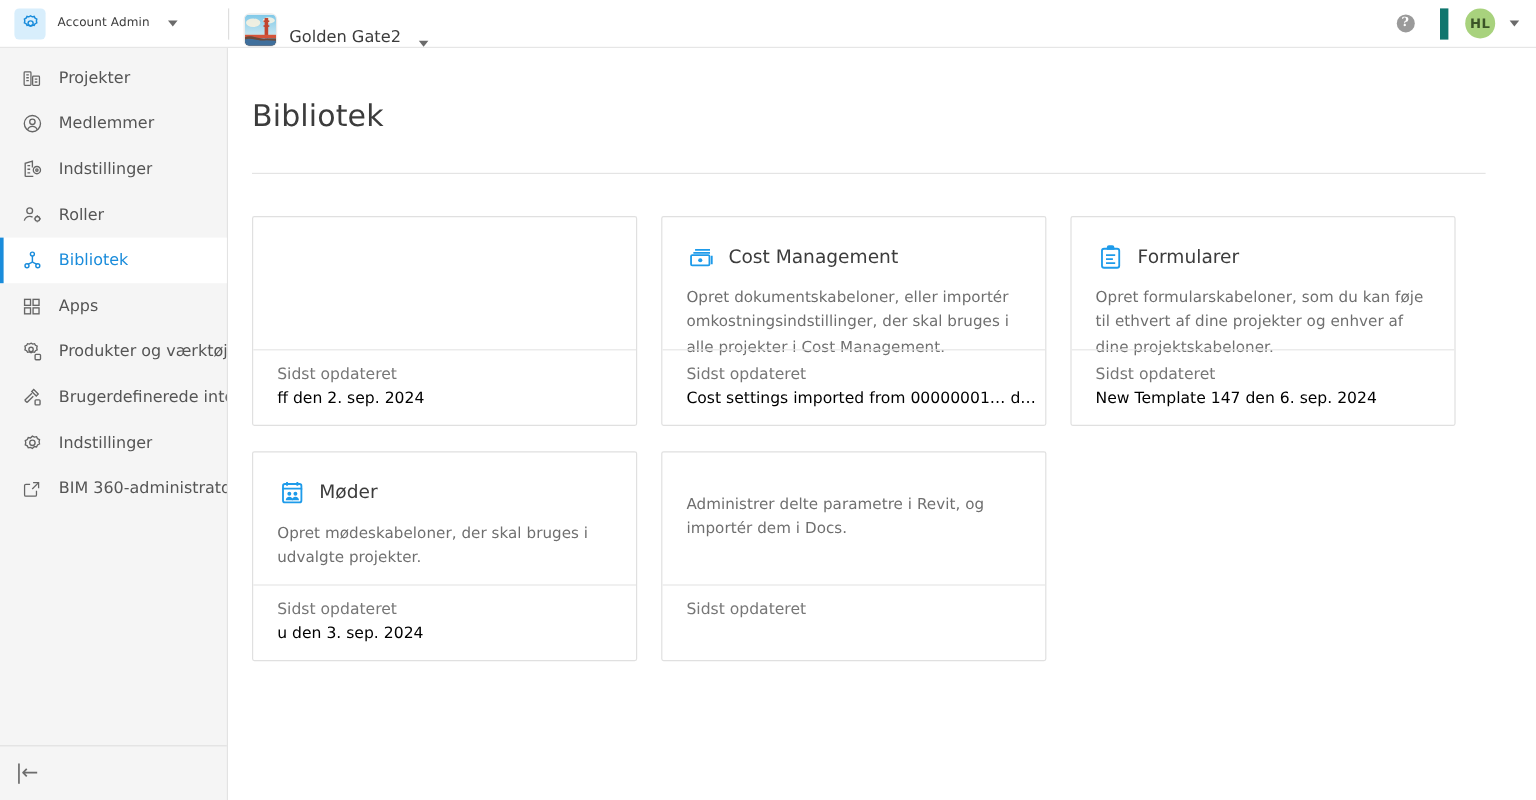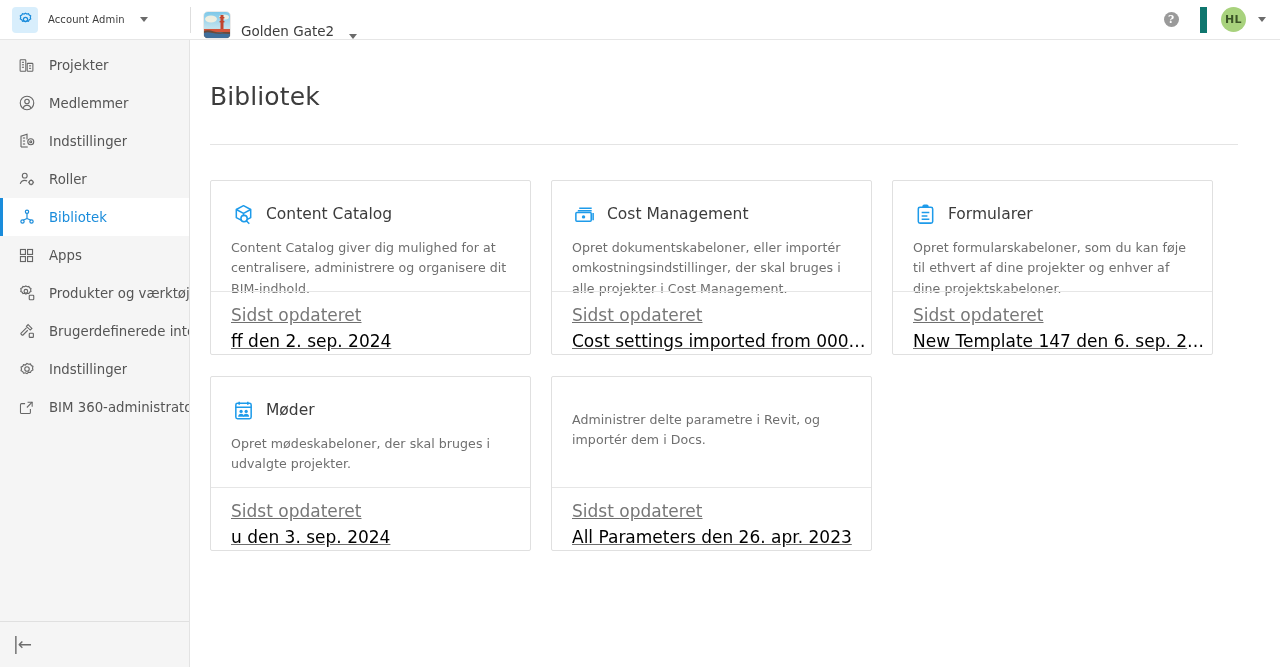--- a/index.html
+++ b/index.html
@@ -131,21 +131,21 @@
   .card-desc {
     margin-top: 12px; font-size: 12.6px; line-height: 1.62;
     color: #6f6f6f; letter-spacing: .05px;
   }
   .card-rule {
     position: absolute; left: 0; right: 0; top: 110px;
     height: 1px; background: #e6e6e6;
   }
   .card-foot {
     position: absolute; left: 20px; right: 0; top: 122px;
-    font-size: 17px; line-height: 1.52; color: #6f6f6f; text-decoration: underline;
+    font-size: 13px; line-height: 1.52; color: #6f6f6f;
   }
   .foot-label { color: #777; }
   .foot-value { color: #000000; white-space: nowrap; overflow: hidden; text-overflow: ellipsis; }
 </style>
 </head>
 <body>
 
 <div id="app">
 
   <div class="topbar">
@@ -341,34 +341,20 @@
       </div>
     </div>
 
     <div class="main">
       <div class="page-title">Bibliotek</div>
       <div class="title-rule"></div>
 
       <div class="card-grid">
 
         <div class="card">
-          <div class="card-top">
-            <div class="card-head">
-              <span class="card-ico">
-                <svg width="23" height="23" viewBox="0 0 24 24" fill="none" stroke="#1e9bea" stroke-width="1.6" stroke-linejoin="round">
-                  <path d="M12 2.8l7.5 4v8.4L12 19.2 4.5 15.2V6.8z"></path>
-                  <path d="M4.5 6.8L12 10.9l7.5-4.1M12 10.9v8.3"></path>
-                  <circle cx="12.6" cy="16.2" r="3.3" fill="#fff"></circle>
-                  <line x1="15.1" y1="18.7" x2="17.6" y2="21.2" stroke-linecap="round"></line>
-                </svg>
-              </span>
-              <span class="card-title">Content Catalog</span>
-            </div>
-            <div class="card-desc">Content Catalog giver dig mulighed for at centralisere, administrere og organisere dit BIM-indhold.</div>
-          </div>
           <div class="card-rule"></div>
           <div class="card-foot">
             <div class="foot-label">Sidst opdateret</div>
             <div class="foot-value">ff den 2. sep. 2024</div>
           </div>
         </div>
 
         <div class="card">
           <div class="card-top">
             <div class="card-head">
@@ -440,20 +426,19 @@
           </div>
         </div>
 
         <div class="card">
           <div class="card-top">
             <div class="card-desc">Administrer delte parametre i Revit, og importér dem i Docs.</div>
           </div>
           <div class="card-rule"></div>
           <div class="card-foot">
             <div class="foot-label">Sidst opdateret</div>
-            <div class="foot-value">All Parameters den 26. apr. 2023</div>
           </div>
         </div>
 
       </div>
     </div>
   </div>
 </div>
 
 </body></html>

